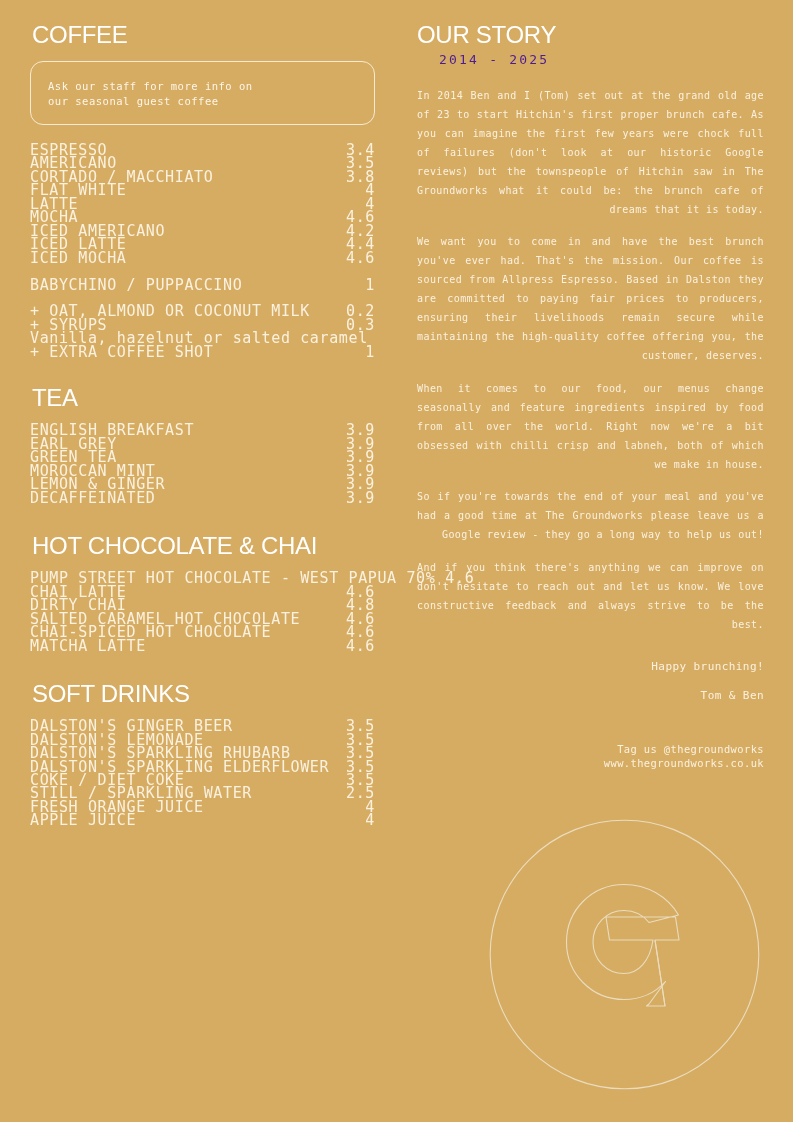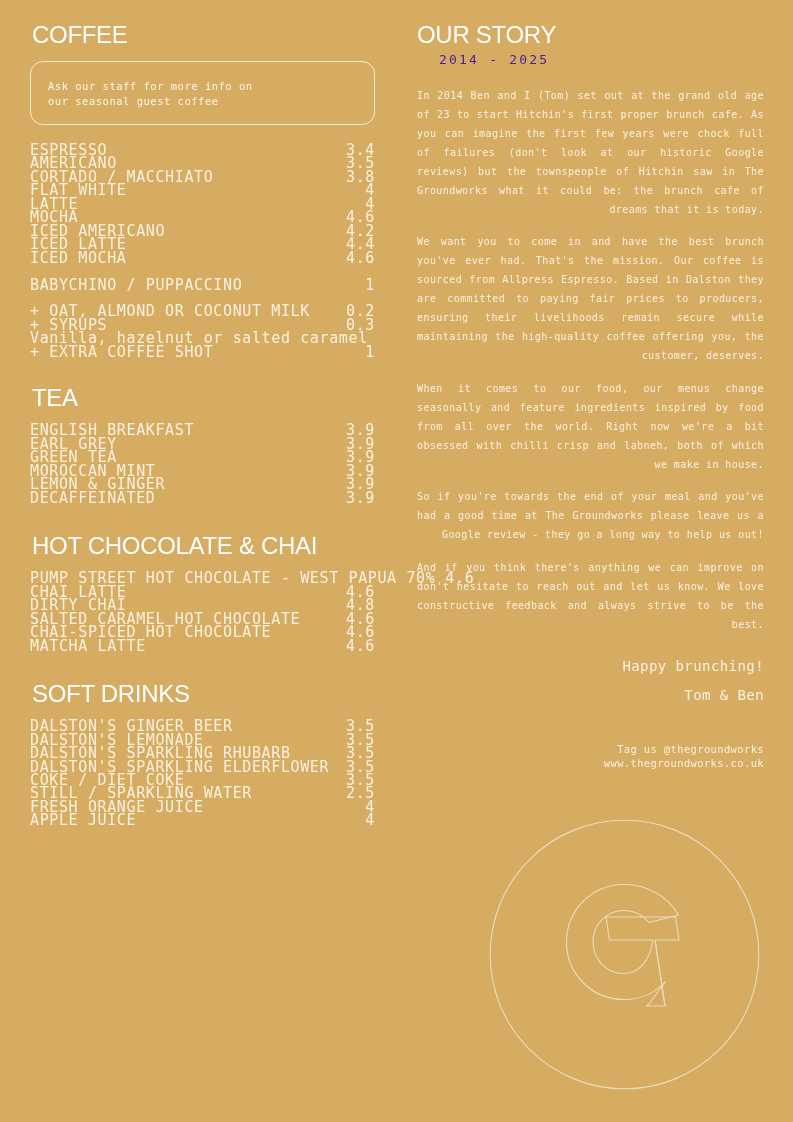--- a/index.html
+++ b/index.html
@@ -133,21 +133,21 @@
     text-align: justify;
     text-align-last: right;
     margin: 0;
     color: #fbf1df;
   }
   .story-p.first { margin-top: 19px; }
   .story-p + .story-p { margin-top: 13.5px; }
 
   .signoff {
     text-align: right;
-    font-size: 14px;
+    font-size: 11px;
     letter-spacing: 0.42px;
     line-height: 13.75px;
     color: #fbf1df;
   }
   .signoff.happy { margin-top: 26px; }
   .signoff.names { margin-top: 15px; }
   .contact {
     text-align: right;
     font-size: 10.4px;
     letter-spacing: 0.42px;

